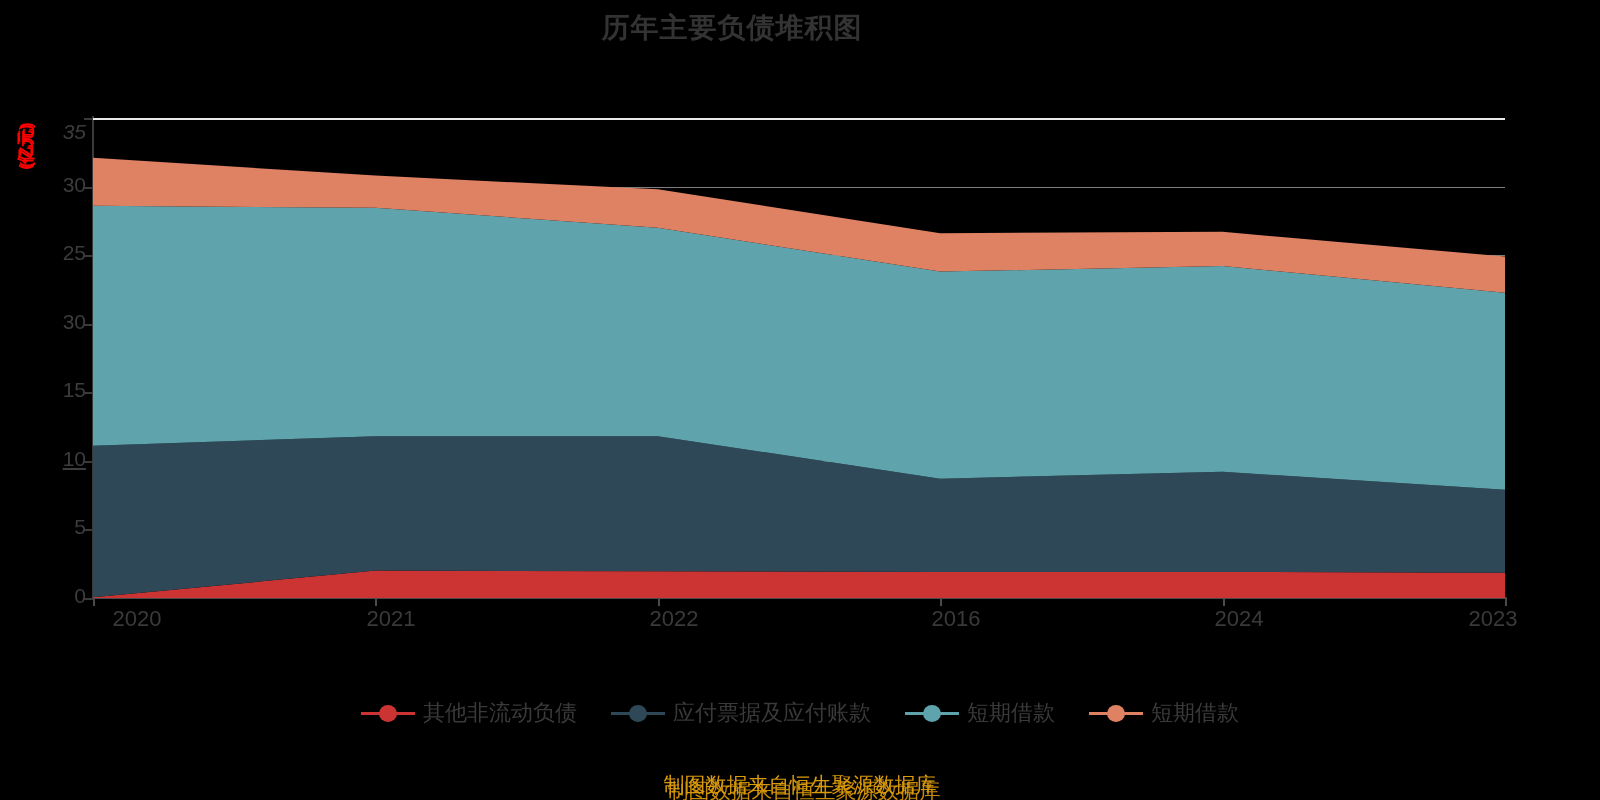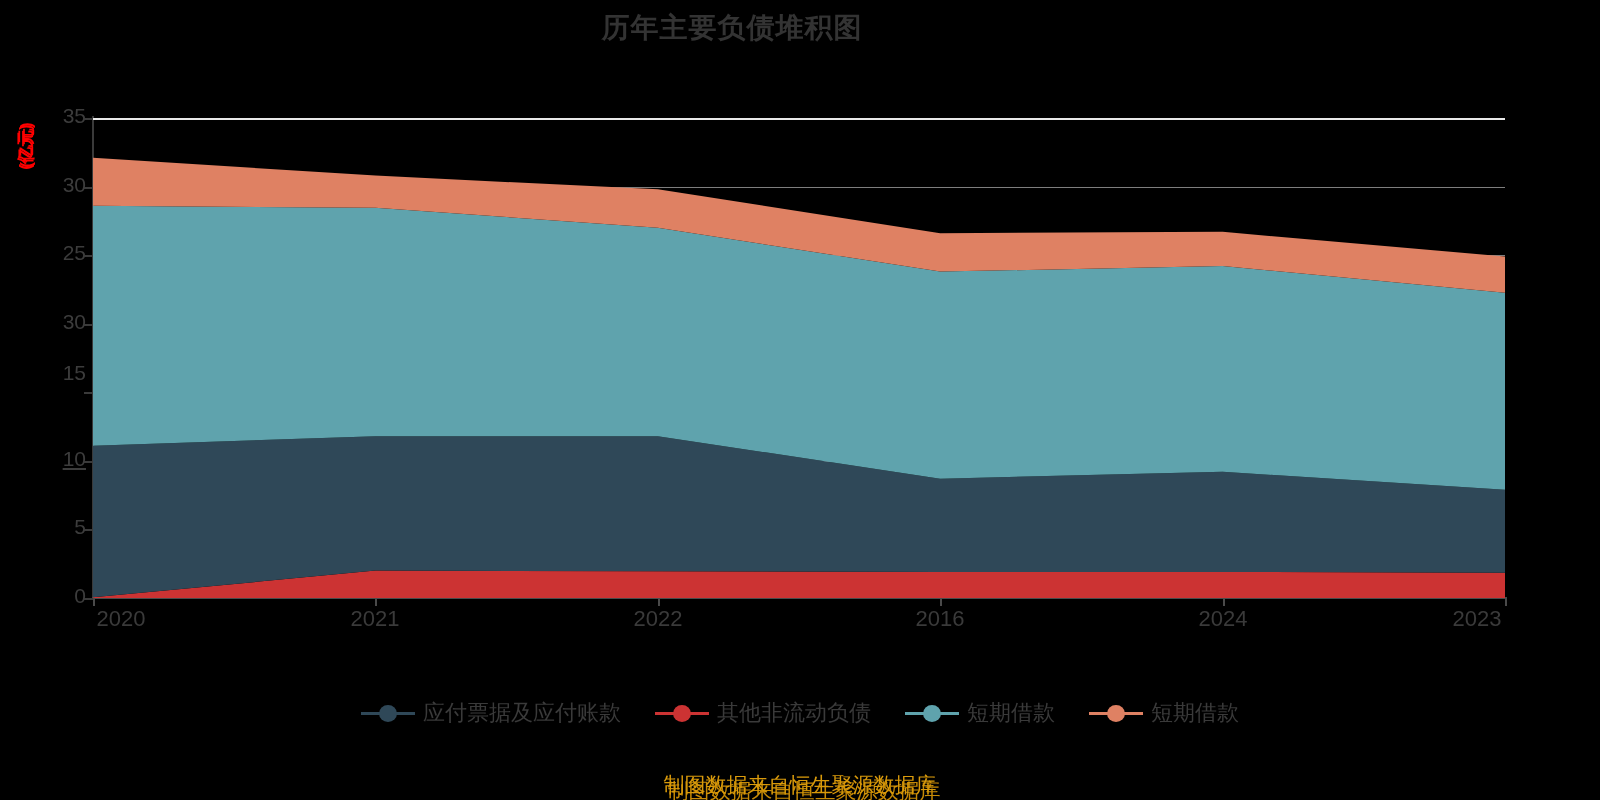--- a/index.html
+++ b/index.html
@@ -43,21 +43,21 @@
   }
   .ytick-mark{
     position:absolute;left:84px;width:9px;height:2px;background:#3a3a3a;
   }
 
   .xtick-mark{
     position:absolute;top:597px;width:2px;height:9px;background:#4a4a4a;
   }
   .xtick-label{
     position:absolute;top:606px;color:#3a3a3a;font-size:22px;
-    transform:translateX(-50%);white-space:nowrap;
+    transform:translateX(-50%);white-space:nowrap;margin-left:16px;
   }
 
   
   .yaxis-unit{
     position:absolute;left:8px;top:112px;
     width:34px;height:70px;
   }
   .yaxis-unit span{
     position:absolute;left:50%;top:50%;
     transform-origin:center center;
@@ -125,29 +125,29 @@
       <div class="gridline" style="left: 93px; top: 187px;"></div>
       <div class="gridline top-line" style="left: 93px; top: 118px;"></div>
     </div>
   <div id="ytick-layer">
       <div class="ytick-wrap" style="top: 584px; left: 0px; padding-right: 12px;">0</div>
       <div class="ytick-mark" style="top: 598px;"></div>
       <div class="ytick-wrap" style="top: 515.429px; left: 0px; padding-right: 12px;">5</div>
       <div class="ytick-mark" style="top: 529px;"></div>
       <div class="ytick-wrap" style="top: 446.857px; left: 0px; padding-right: 12px; text-decoration: underline;">10</div>
       <div class="ytick-mark" style="top: 461px;"></div>
-      <div class="ytick-wrap" style="top: 361px; left: 0px; padding-right: 12px; text-align: right;">15</div>
+      <div class="ytick-wrap" style="top: 378px; left: 0px; padding-right: 12px; text-align: right;">15</div>
       <div class="ytick-mark" style="top: 392px;"></div>
       <div class="ytick-wrap" style="top: 309.714px; left: 0px; padding-right: 12px;">30</div>
       <div class="ytick-mark" style="top: 324px;"></div>
       <div class="ytick-wrap" style="top: 241.143px; left: 0px; padding-right: 12px;">25</div>
       <div class="ytick-mark" style="top: 255px;"></div>
       <div class="ytick-wrap" style="top: 172.571px; left: 0px; padding-right: 12px;">30</div>
       <div class="ytick-mark" style="top: 187px;"></div>
-      <div class="ytick-wrap" style="top: 104px; left: 0px; padding-right: 12px;">35</div>
+      <div class="ytick-wrap" style="top: 120px; left: 0px; padding-right: 12px; font-style: italic;">35</div>
       <div class="ytick-mark" style="top: 118px;"></div>
     </div>
   <div id="xtick-layer">
       <div class="xtick-mark" style="left: 93px;"></div>
       <div class="xtick-label" style="left: 121px;">2020</div>
       <div class="xtick-mark" style="left: 375px;"></div>
       <div class="xtick-label" style="left: 375px;">2021</div>
       <div class="xtick-mark" style="left: 658px;"></div>
       <div class="xtick-label" style="left: 658px;">2022</div>
       <div class="xtick-mark" style="left: 940px;"></div>
@@ -163,31 +163,31 @@
         <path d="M0.00 479.31 L282.40 452.57 L564.80 453.26 L847.20 453.94 L1129.60 453.94 L1412.00 454.63 L1412.00 480.00 L1129.60 480.00 L847.20 480.00 L564.80 480.00 L282.40 480.00 L0.00 480.00 Z" fill="#cc3333"></path>
         <path d="M0.00 327.77 L282.40 318.17 L564.80 318.17 L847.20 360.69 L1129.60 353.83 L1412.00 371.66 L1412.00 454.63 L1129.60 453.94 L847.20 453.94 L564.80 453.26 L282.40 452.57 L0.00 479.31 Z" fill="#2f4858"></path>
         <path d="M0.00 87.77 L282.40 89.83 L564.80 109.71 L847.20 153.60 L1129.60 148.11 L1412.00 174.86 L1412.00 371.66 L1129.60 353.83 L847.20 360.69 L564.80 318.17 L282.40 318.17 L0.00 327.77 Z" fill="#5fa3ad"></path>
         <path d="M0.00 39.77 L282.40 57.60 L564.80 71.31 L847.20 115.20 L1129.60 113.83 L1412.00 138.51 L1412.00 174.86 L1129.60 148.11 L847.20 153.60 L564.80 109.71 L282.40 89.83 L0.00 87.77 Z" fill="#df8163"></path>
       </svg>
   </div>
 
   <div class="legend" id="legend">
       <div class="legend-item">
         <span class="legend-marker">
+          <i style="background: rgb(204, 51, 51);"></i>
+          <b style="background: rgb(204, 51, 51);"></b>
+        </span>
+        <span class="legend-label">其他非流动负债</span>
+      </div>
+      <div class="legend-item">
+        <span class="legend-marker">
           <i style="background: rgb(47, 72, 88);"></i>
           <b style="background: rgb(47, 72, 88);"></b>
         </span>
         <span class="legend-label">应付票据及应付账款</span>
-      </div>
-      <div class="legend-item">
-        <span class="legend-marker">
-          <i style="background: rgb(204, 51, 51);"></i>
-          <b style="background: rgb(204, 51, 51);"></b>
-        </span>
-        <span class="legend-label">其他非流动负债</span>
       </div>
       <div class="legend-item">
         <span class="legend-marker">
           <i style="background: rgb(95, 163, 173);"></i>
           <b style="background: rgb(95, 163, 173);"></b>
         </span>
         <span class="legend-label">短期借款</span>
       </div>
       <div class="legend-item">
         <span class="legend-marker">

